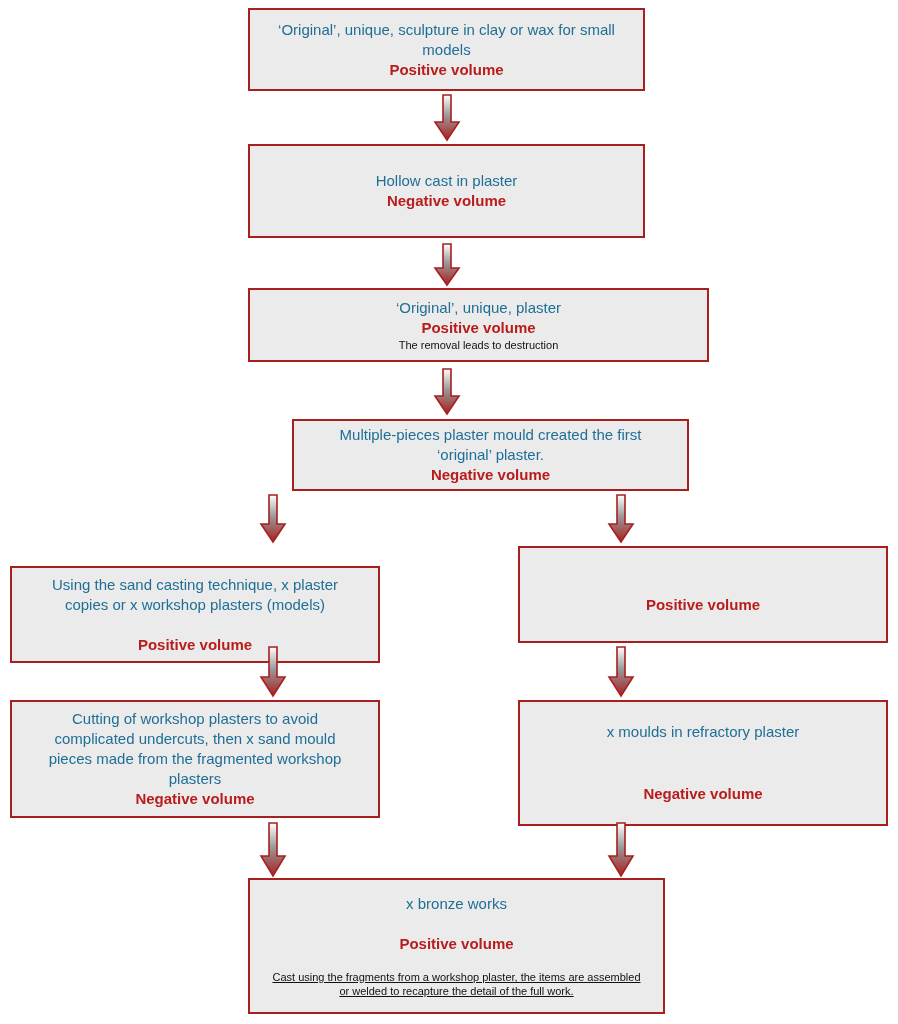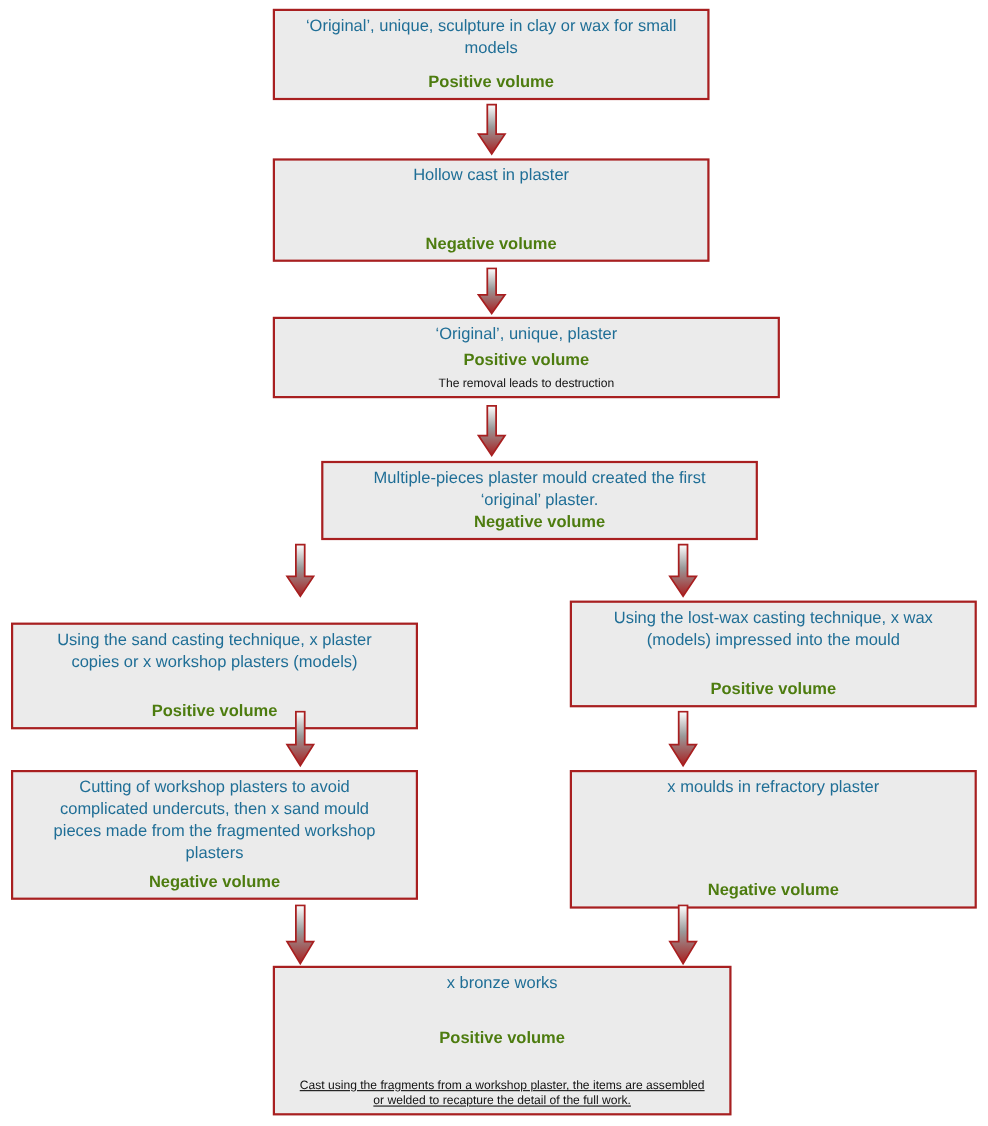--- a/index.html
+++ b/index.html
@@ -20,32 +20,32 @@
     height: 1024px;
   }
   .node {
     position: absolute;
     box-sizing: border-box;
     background: #ebebeb;
     border: 2px solid #a81f20;
     display: flex;
     flex-direction: column;
     align-items: center;
-    justify-content: space-between;
+    justify-content: center;
     padding: 4px 19px;
     text-align: center;
   }
   .node .title {
     color: #1f6e96;
     font-size: 15px;
     line-height: 20px;
     font-weight: normal;
   }
   .node .volume {
-    color: #4d7c0f;
+    color: #b91c1c;
     font-size: 15px;
     line-height: 20px;
     font-weight: bold;
   }
   .node .note {
     color: #111111;
     font-size: 11px;
     line-height: 14px;
     font-weight: normal;
   }
@@ -147,21 +147,20 @@
       <path d="M11,1 L19,1 L19,30 L27,30 L15,48 L3,30 L11,30 Z" fill="url(#ag4r)" stroke="#a81f20" stroke-width="1.6"></path>
     </svg>
   </div>
 
   <div class="node" style="left:10px; top:546px; width:370px; height:97px;margin-top:20px;">
     <div class="title">Using the sand casting technique, x plaster copies or x workshop plasters (models)</div>
     <div class="volume gap-top">Positive volume</div>
   </div>
 
   <div class="node" style="left:518px; top:546px; width:370px; height:97px;">
-    <div class="title">Using the lost-wax casting technique, x wax (models) impressed into the mould</div>
     <div class="volume gap-top">Positive volume</div>
   </div>
 
   <div class="arrow" style="left:258px; top:646px; width:30px; height:52px;">
     <svg width="30" height="52" viewBox="0 0 30 52">
       <defs>
         <linearGradient id="ag5l" x1="0" y1="0" x2="0" y2="1">
           <stop offset="0%" stop-color="#ffffff"></stop>
           <stop offset="45%" stop-color="#9a9a9a"></stop>
           <stop offset="100%" stop-color="#a81f20"></stop>

